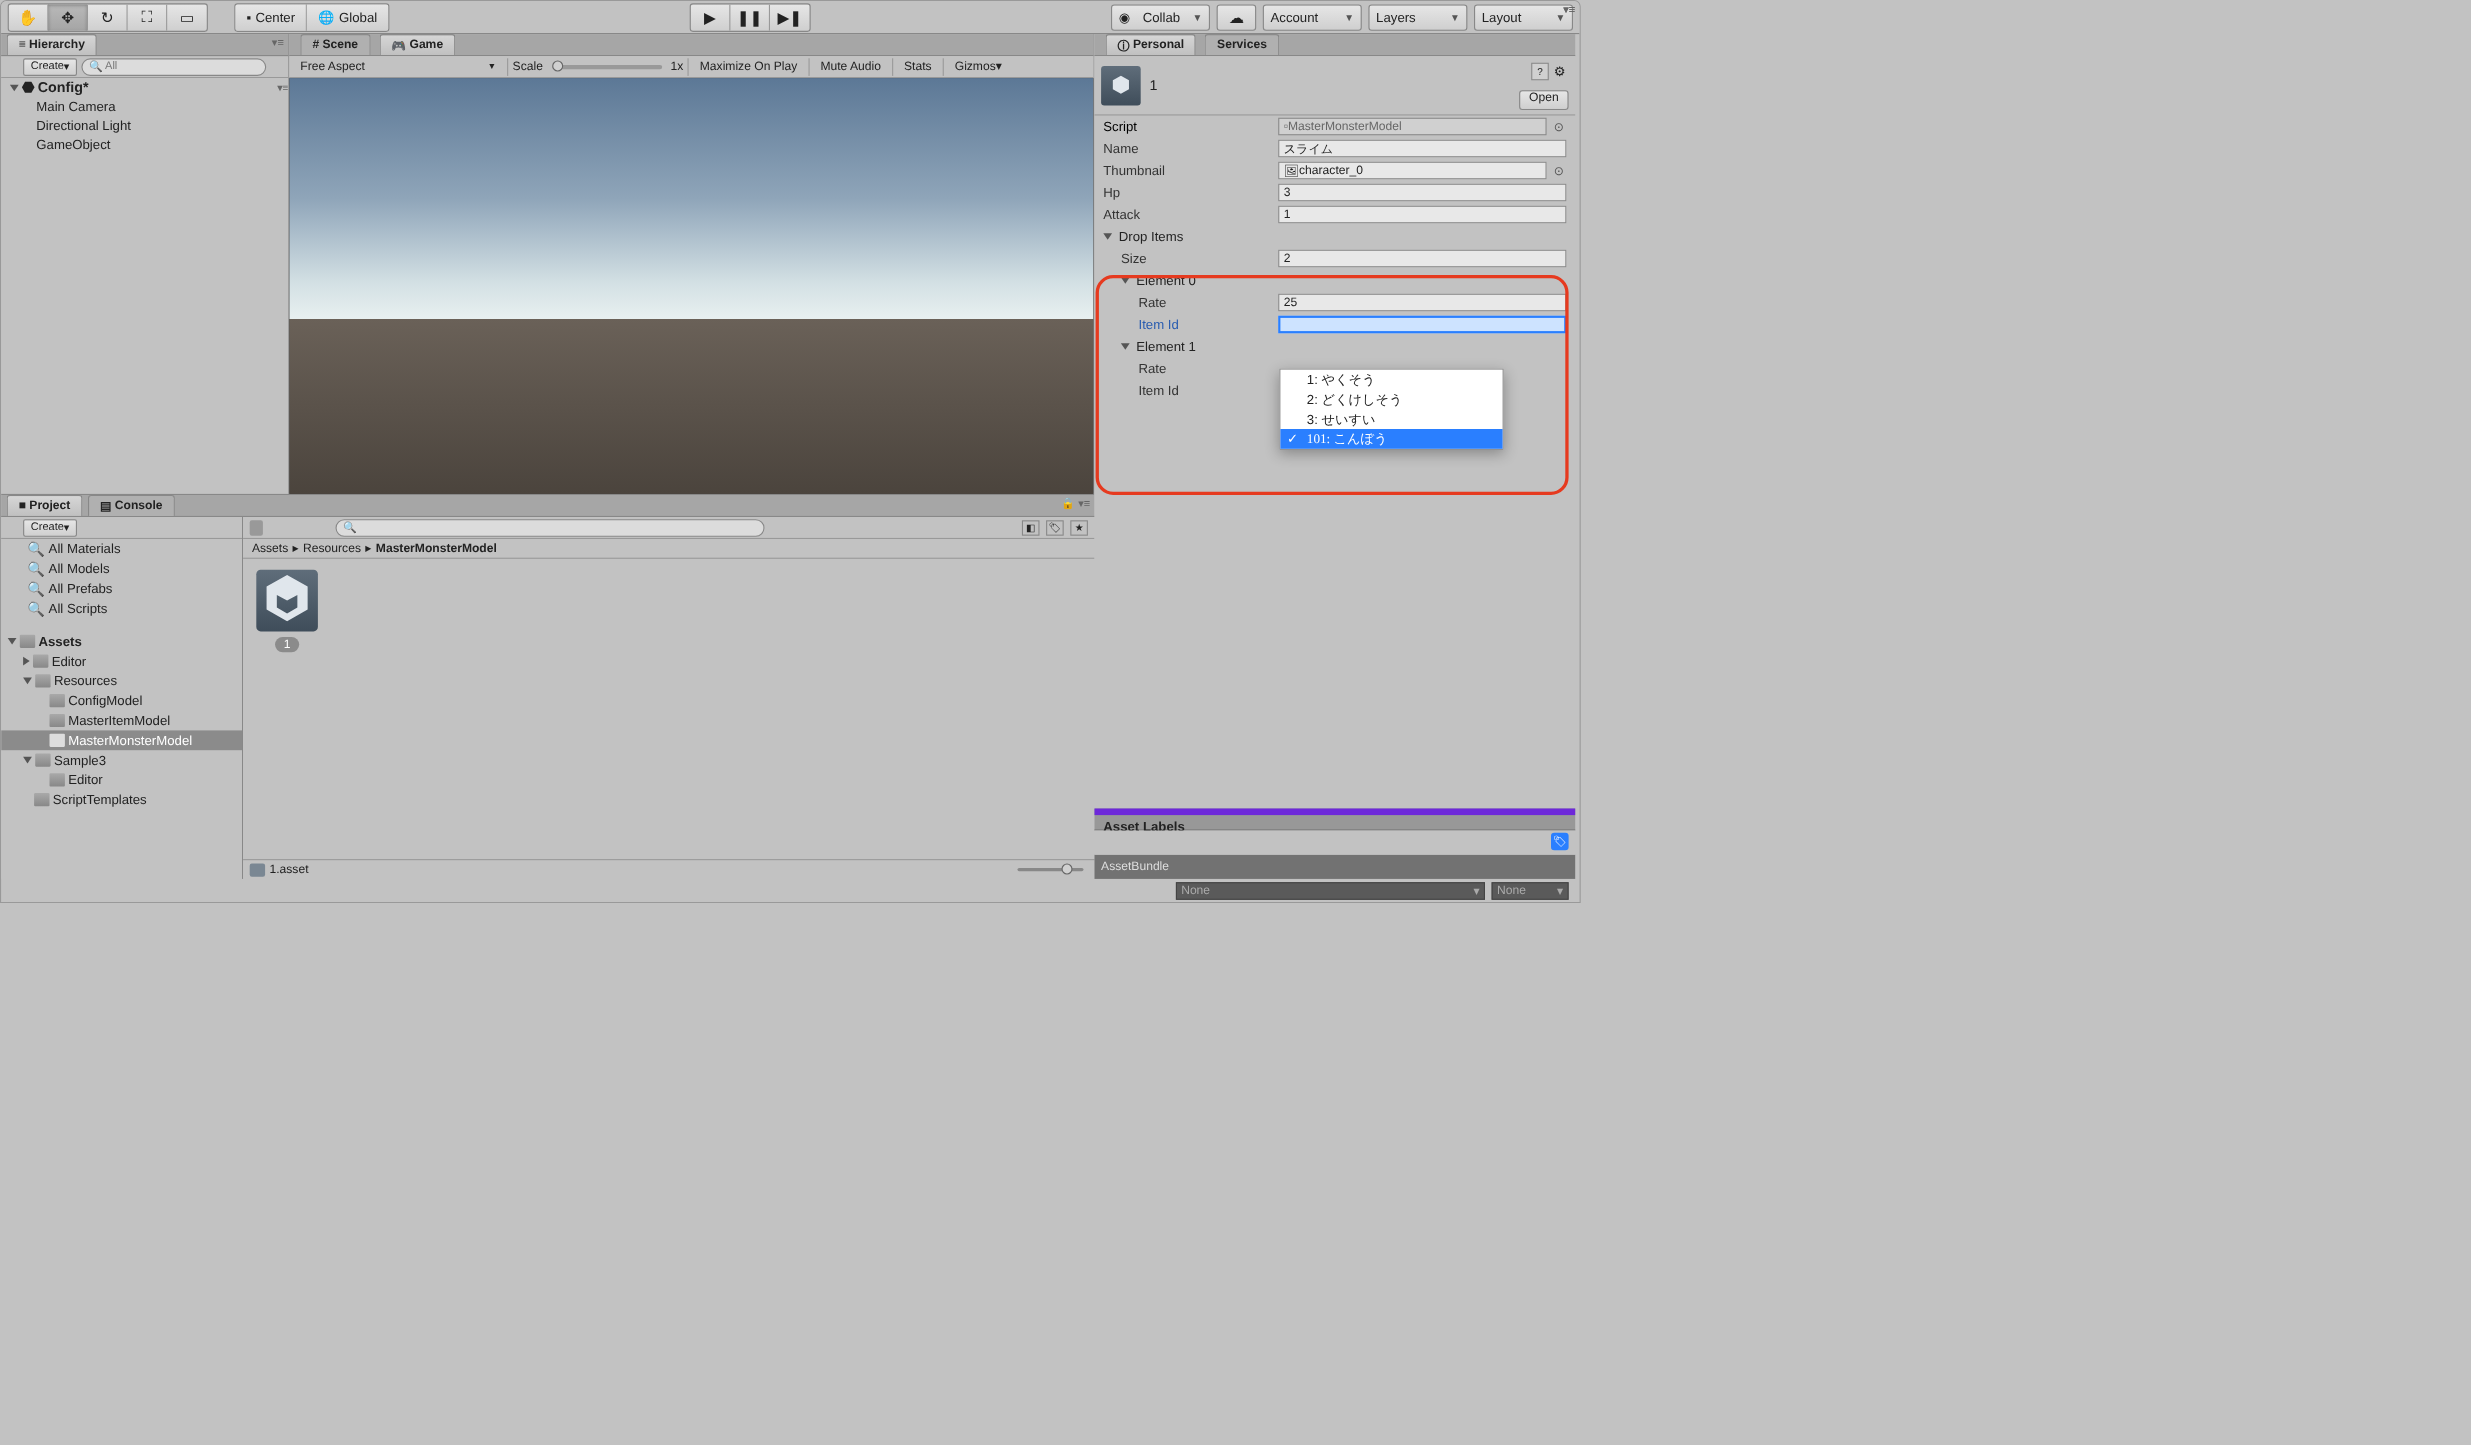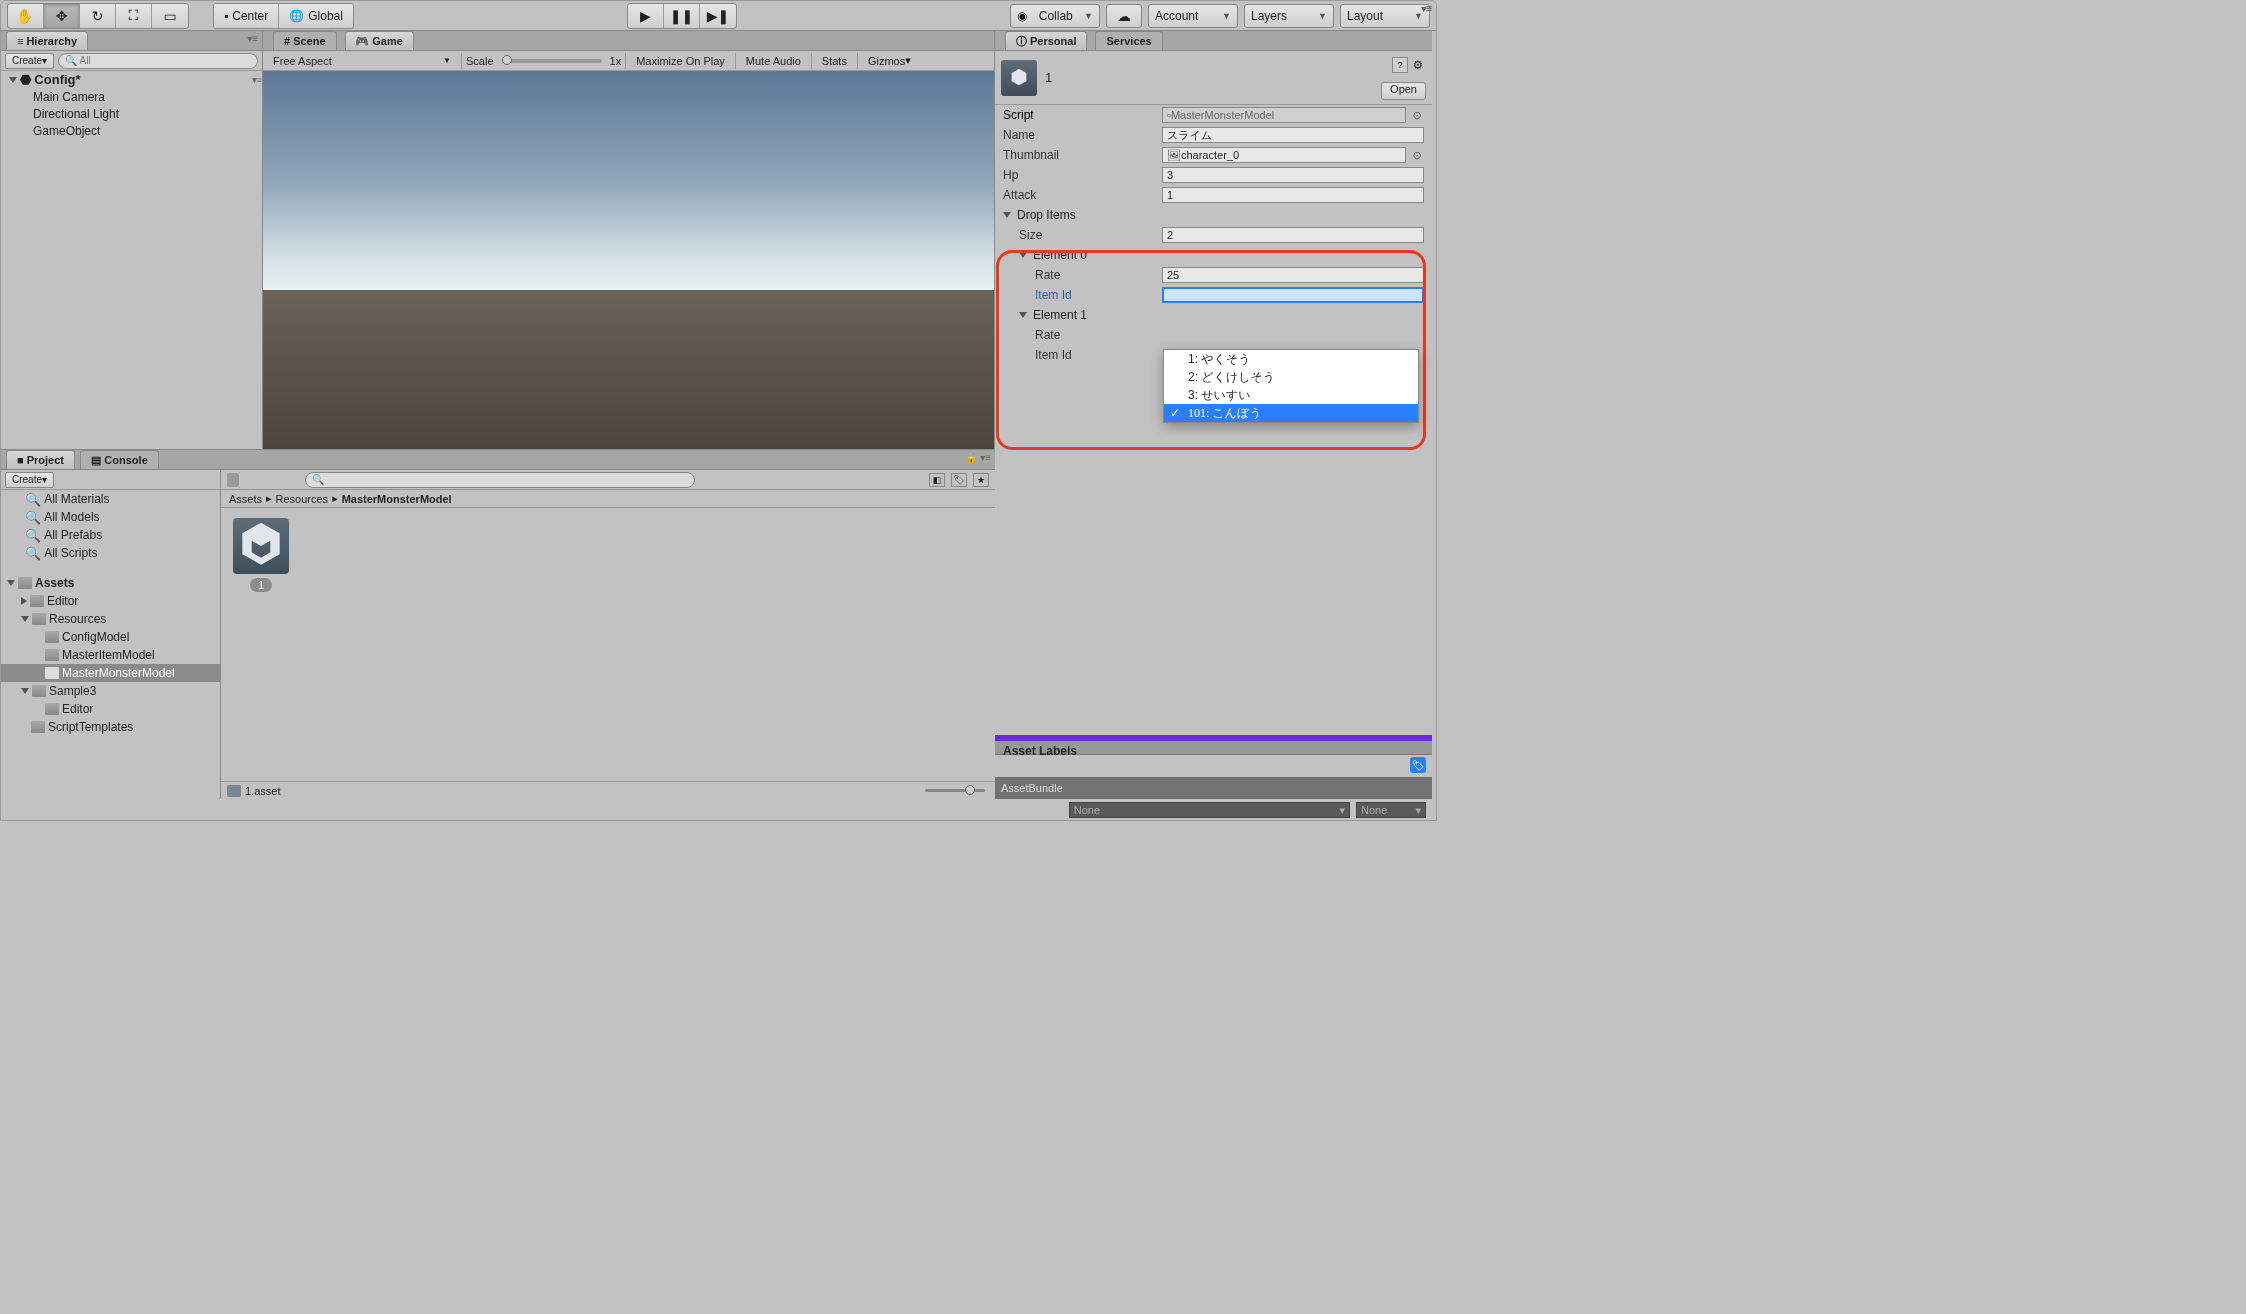--- a/index.html
+++ b/index.html
@@ -19,21 +19,21 @@
 .tbtn.active { background: linear-gradient(#b9b9b9,#a5a5a5); box-shadow: inset 0 1px 3px rgba(0,0,0,.3); }
 .tbtn-txt { height: 24px; padding: 0 10px; border: 1px solid #888; border-radius: 3px; background: linear-gradient(#e6e6e6,#cfcfcf); display: flex; align-items: center; cursor: pointer; gap: 4px; font-size: 12px; }
 .spacer { flex: 1; }
 .dd { height: 24px; padding: 0 6px; border: 1px solid #888; border-radius: 3px; background: linear-gradient(#e6e6e6,#cfcfcf); display: flex; align-items: center; gap: 6px; cursor: pointer; font-size: 12px; min-width: 90px; justify-content: space-between; }
 .dd .arr { font-size: 9px; color: #555; }
 .main { display: flex; height: 768px; }
 .left-col { width: 262px; display: flex; flex-direction: column; border-right: 1px solid #888; }
 .panel-tab-row { height: 20px; background: #a6a6a6; display: flex; align-items: flex-end; border-bottom: 1px solid #888; position: relative; }
 .ptab { height: 19px; background: linear-gradient(#d6d6d6,#c0c0c0); border: 1px solid #888; border-bottom: none; border-radius: 3px 3px 0 0; padding: 0 10px; display: flex; align-items: center; font-size: 11px; font-weight: bold; gap: 3px; margin-left: 5px; cursor: pointer; }
 .ptab.inactive { background: #b0b0b0; }
-.panel-ctrl { height: 20px; background: #c2c2c2; display: flex; align-items: center; padding: 2px 4px; gap: 4px; border-bottom: 1px solid #999; }
+.panel-ctrl { height: 20px; background: #c2c2c2; display: flex; align-items: center; padding: 2px 20px; gap: 4px; border-bottom: 1px solid #999; }
 .mini-btn { height: 16px; padding: 0 6px; border: 1px solid #888; border-radius: 2px; background: linear-gradient(#e6e6e6,#cfcfcf); font-size: 10px; display: flex; align-items: center; cursor: pointer; }
 .search { flex: 1; height: 16px; border: 1px solid #888; border-radius: 8px; background: #dcdcdc; font-size: 10px; padding: 0 6px; display: flex; align-items: center; gap: 2px; color: #777; }
 .hier-body { flex: 1; background: #c2c2c2; overflow: hidden; }
 .hier-item { height: 17px; padding-left: 8px; display: flex; align-items: center; gap: 3px; font-size: 12px; cursor: pointer; }
 .hier-item.bold { font-weight: bold; font-size: 13px; }
 .tri { display: inline-block; width: 0; height: 0; border-top: 4px solid transparent; border-bottom: 4px solid transparent; border-left: 6px solid #555; cursor: pointer; }
 .tri.open { border-left: 4px solid transparent; border-right: 4px solid transparent; border-top: 6px solid #555; border-bottom: none; }
 .center-col { flex: 1; display: flex; flex-direction: column; border-right: 1px solid #888; }
 .game-tabs { height: 20px; background: #a6a6a6; display: flex; align-items: flex-end; border-bottom: 1px solid #888; padding-left: 5px; gap: 3px; }
 .game-ctrl { height: 20px; background: #c2c2c2; display: flex; align-items: center; padding: 0 4px; gap: 4px; border-bottom: 1px solid #999; font-size: 11px; }
@@ -365,21 +365,21 @@
             <span class="tri open" style="margin-right:2px"></span>
             <span>Element 1</span>
           </div>
         <div class="prop-row indent2">
             <span class="prop-label" style="width:123px">Rate</span>
           </div>
         <div class="prop-row indent2">
             <span class="prop-label" style="width:123px">Item Id</span>
           </div>
 
-        <div class="dropdown-pop" style="left:168px;top:298px;width:256px">
+        <div class="dropdown-pop" style="left:168px;top:284px;width:204px">
           <div class="dd-item">1: やくそう</div>
           <div class="dd-item">2: どくけしそう</div>
           <div class="dd-item">3: せいすい</div>
           <div class="dd-item sel">101: こんぼう</div>
         </div>
 
         <div class="red-box" style="left:1px;top:199px;width:430px;height:200px"></div>
       </div>
 
       <div style="position:relative">

